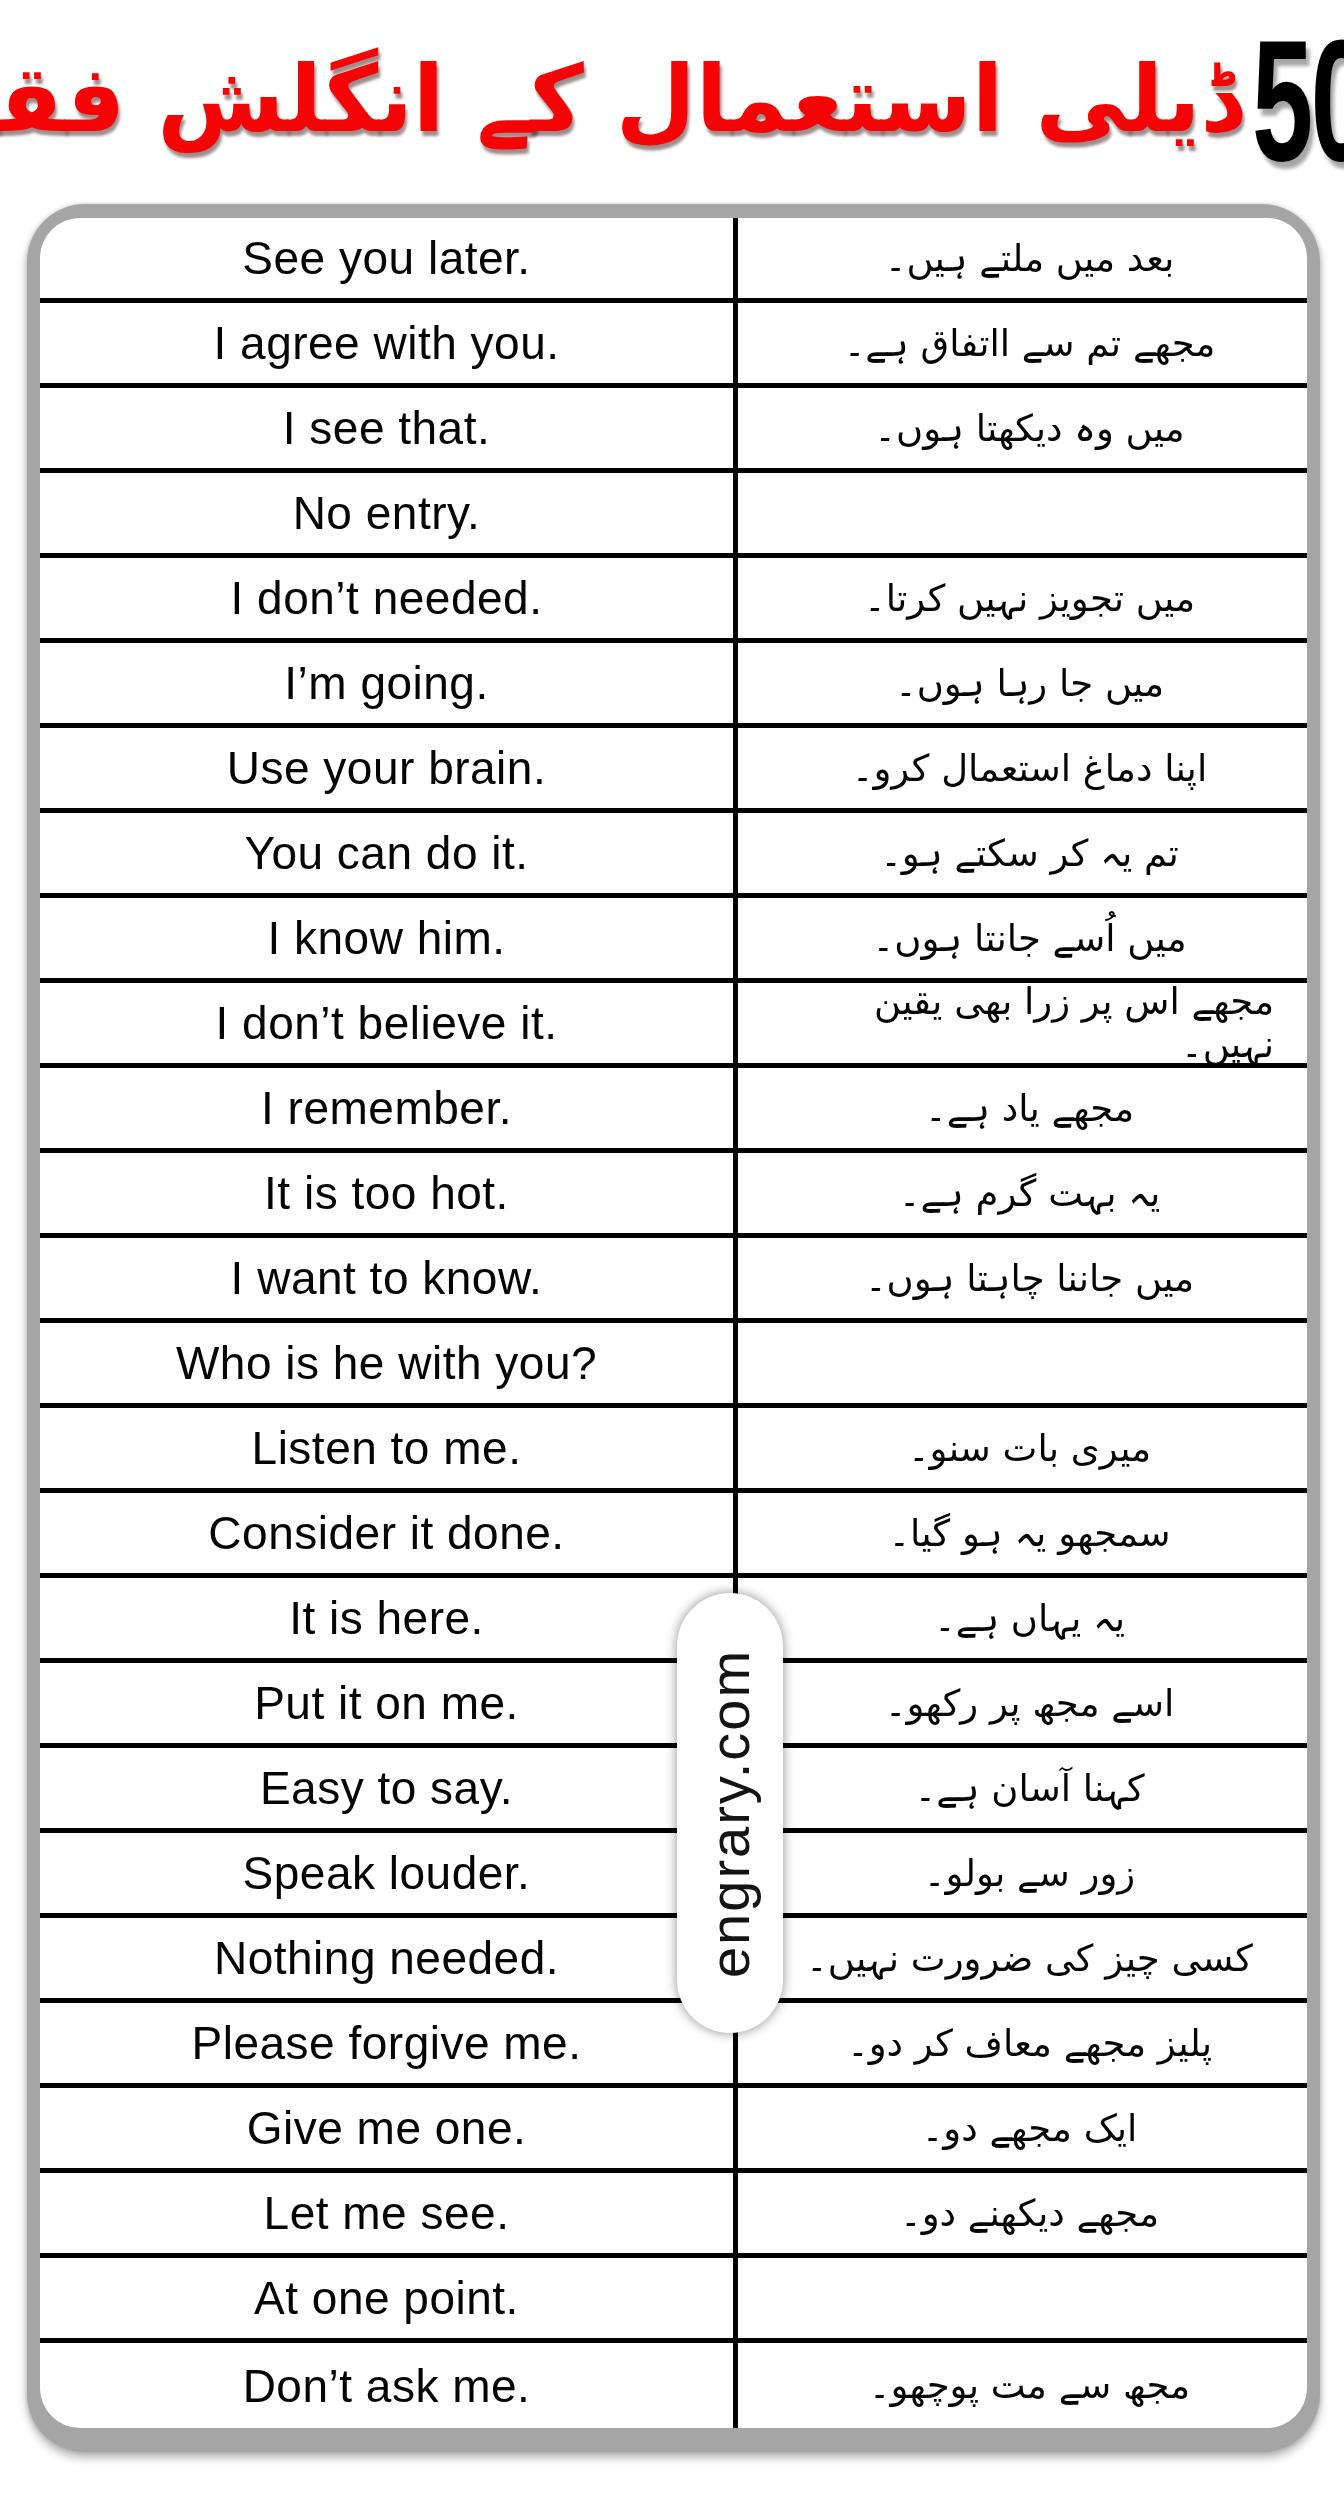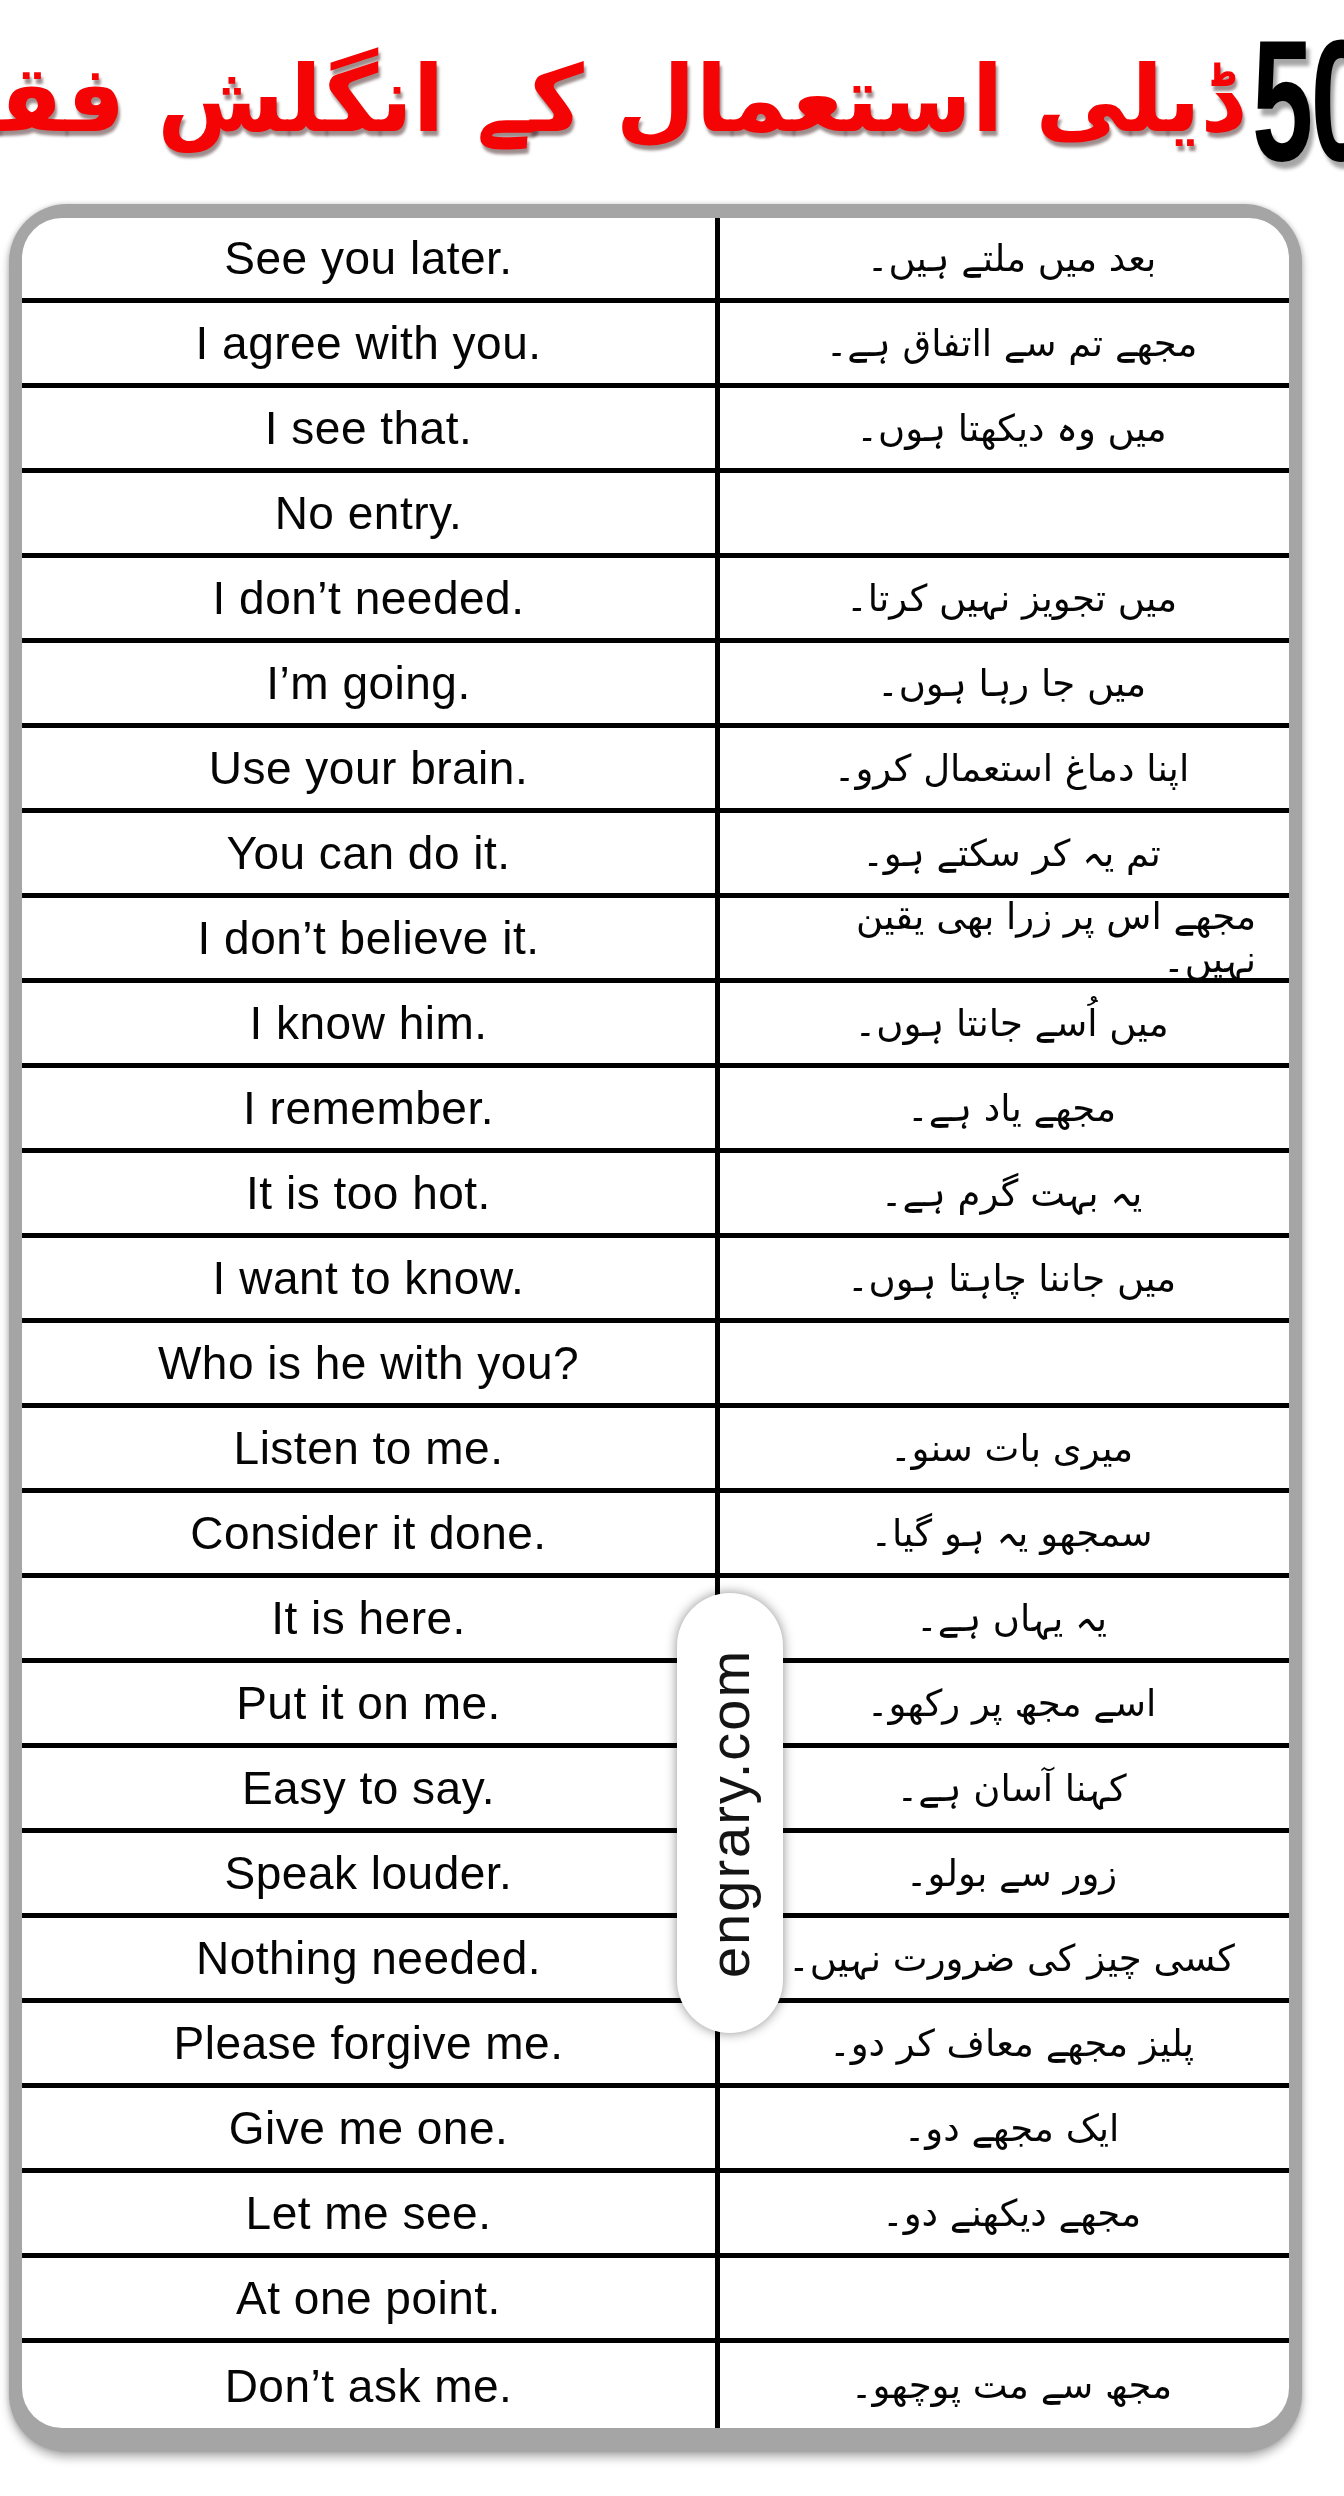--- a/index.html
+++ b/index.html
@@ -41,21 +41,21 @@
     line-height: 1;
     letter-spacing: -4px;
     transform: scaleX(0.64);
     transform-origin: left center;
     text-shadow: 6px 7px 5px rgba(0,0,0,0.35);
   }
 
   
   .frame {
     position: absolute;
-    left: 9px;
+    left: 27px;
     top: 204px;
     width: 1293px;
     height: 2248px;
     background: #a5a5a5;
     border-radius: 58px;
     box-shadow: 0 6px 10px rgba(0,0,0,0.28), 0 0 5px rgba(0,0,0,0.18);
     text-decoration: underline;
   }
   .sheet {
     position: absolute;
@@ -165,26 +165,26 @@
         </div>
         <div class="row">
           <div class="cell cell-en">Use your brain.</div>
           <div class="cell cell-ur" lang="ur" dir="rtl">اپنا دماغ استعمال کرو۔</div>
         </div>
         <div class="row">
           <div class="cell cell-en">You can do it.</div>
           <div class="cell cell-ur" lang="ur" dir="rtl">تم یہ کر سکتے ہو۔</div>
         </div>
         <div class="row">
+          <div class="cell cell-en">I know him.</div>
+          <div class="cell cell-ur" lang="ur" dir="rtl">میں اُسے جانتا ہوں۔</div>
+        </div>
+        <div class="row">
           <div class="cell cell-en">I don’t believe it.</div>
           <div class="cell cell-ur" lang="ur" dir="rtl">مجھے اس پر زرا بھی یقین نہیں۔</div>
-        </div>
-        <div class="row">
-          <div class="cell cell-en">I know him.</div>
-          <div class="cell cell-ur" lang="ur" dir="rtl">میں اُسے جانتا ہوں۔</div>
         </div>
         <div class="row">
           <div class="cell cell-en">I remember.</div>
           <div class="cell cell-ur" lang="ur" dir="rtl">مجھے یاد ہے۔</div>
         </div>
         <div class="row">
           <div class="cell cell-en">It is too hot.</div>
           <div class="cell cell-ur" lang="ur" dir="rtl">یہ بہت گرم ہے۔</div>
         </div>
         <div class="row">

